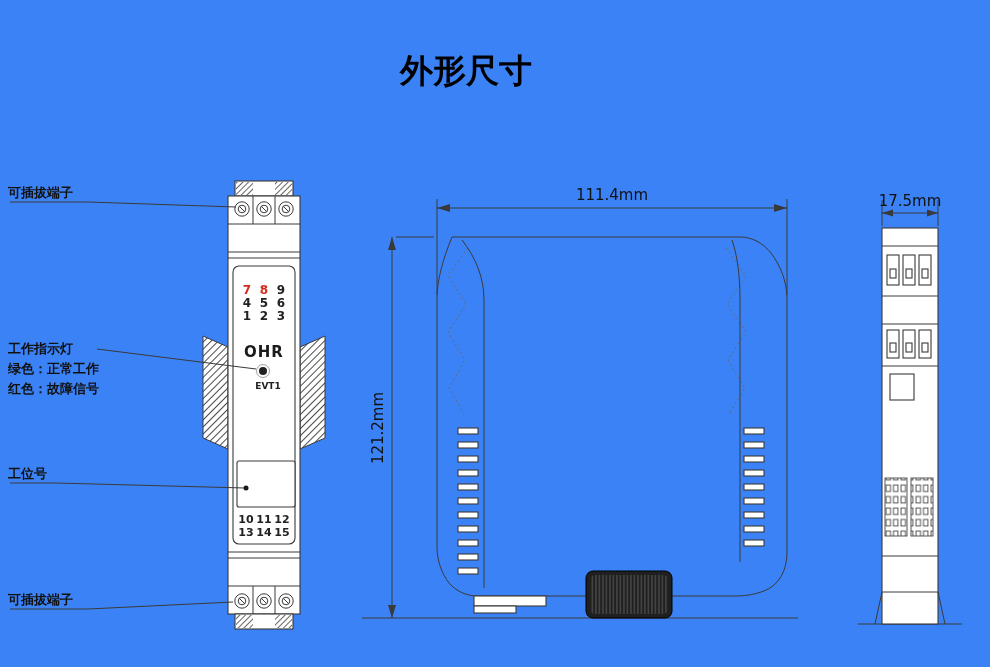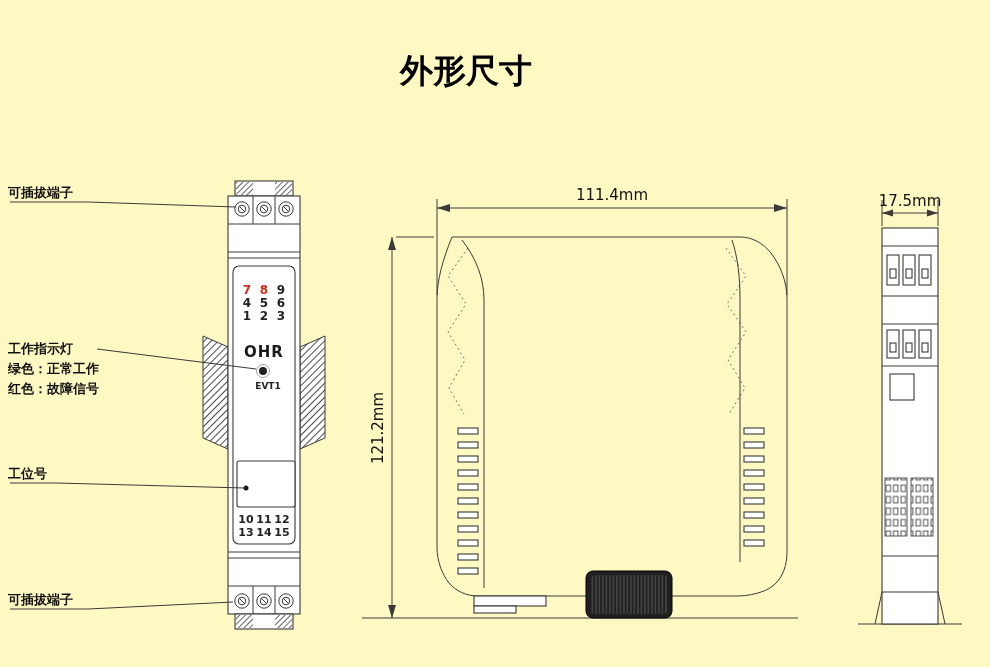--- a/index.html
+++ b/index.html
@@ -1,17 +1,17 @@
 <!DOCTYPE html>
 <html><head>
 <meta charset="utf-8">
 <style>
   html,body{margin:0;padding:0;}
   body{background:#f5f5f5;font-family:"DejaVu Sans",sans-serif;}
-  .canvas{position:relative;width:990px;height:667px;background:#fef9c3;overflow:hidden;}
+  .canvas{position:relative;width:990px;height:667px;background:#3b82f6;overflow:hidden;}
   svg{display:block;}
   .ln line,.ln polyline,.ln path{stroke:#3a3a3a;stroke-width:1;fill:none;}
   .part{fill:#ffffff;stroke:#3a3a3a;stroke-width:1.1;}
   .hatchfill{fill:url(#hatchS);stroke:none;}
   .wing{fill:url(#hatch45);stroke:#3a3a3a;stroke-width:1;}
   .dots{stroke:#666 !important;stroke-dasharray:2,3;stroke-width:0.9 !important;}
   .seam{stroke:#4a4a4a;stroke-width:0.9;}
   .leader{stroke:#1a1a1a;stroke-width:1;fill:none;}
   .title{font-size:33px;font-weight:bold;fill:#000;text-anchor:middle;}
   .cjk{font-size:13px;font-weight:bold;fill:#111;}

